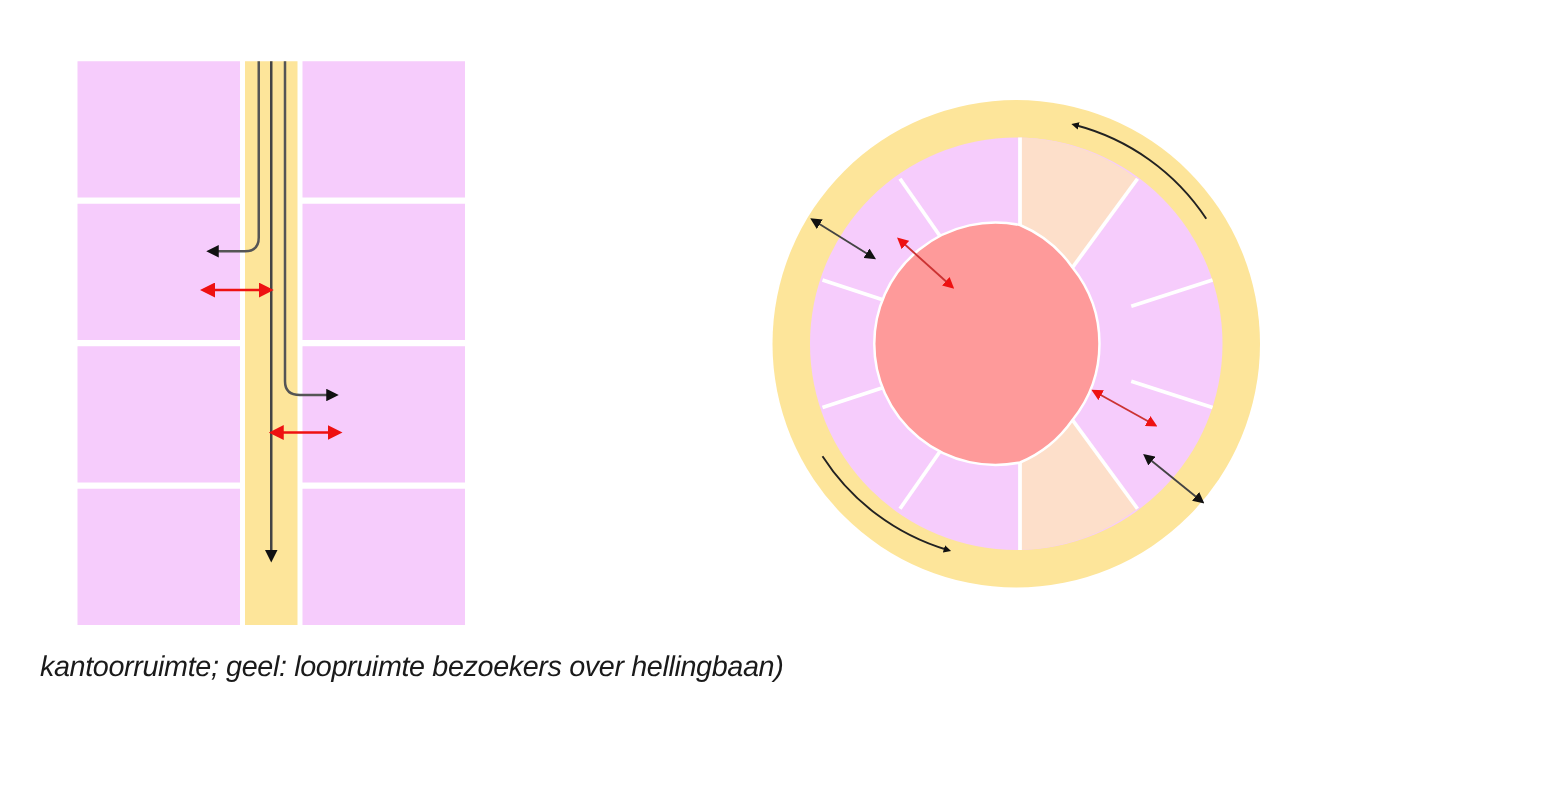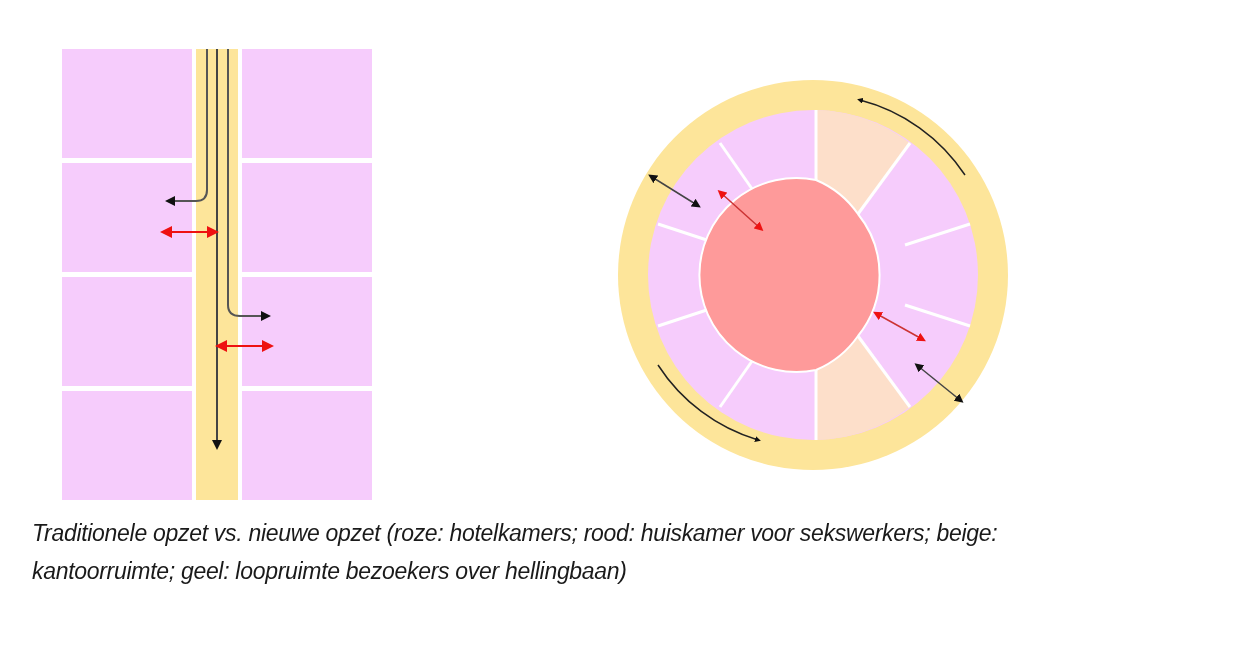--- a/index.html
+++ b/index.html
@@ -82,15 +82,14 @@
   <path d="M965,175 A180,180 0 0 0 860,100" fill="none" stroke="#222" stroke-width="1.5" marker-end="url(#ah-b3)"></path>
   <path d="M658,365 A180,180 0 0 0 758,440" fill="none" stroke="#222" stroke-width="1.5" marker-end="url(#ah-b3)"></path>
 
   <line x1="652" y1="177" x2="697" y2="205" stroke="#444" stroke-width="1.5" marker-start="url(#ah-b2)" marker-end="url(#ah-b2)"></line>
   <line x1="721" y1="193" x2="760" y2="228" stroke="#cc3333" stroke-width="1.5" marker-start="url(#ah-r2)" marker-end="url(#ah-r2)"></line>
   <line x1="877" y1="314" x2="922" y2="339" stroke="#cc3333" stroke-width="1.5" marker-start="url(#ah-r2)" marker-end="url(#ah-r2)"></line>
   <line x1="918" y1="366" x2="960" y2="400" stroke="#444" stroke-width="1.5" marker-start="url(#ah-b2)" marker-end="url(#ah-b2)"></line>
 </svg>
 
 <div class="caption">
-  <div>Traditionele opzet vs. nieuwe opzet (roze: hotelkamers; rood: huiskamer voor sekswerkers; beige:</div>
   <div>kantoorruimte; geel: loopruimte bezoekers over hellingbaan)</div>
 </div>
 
 </body></html>

